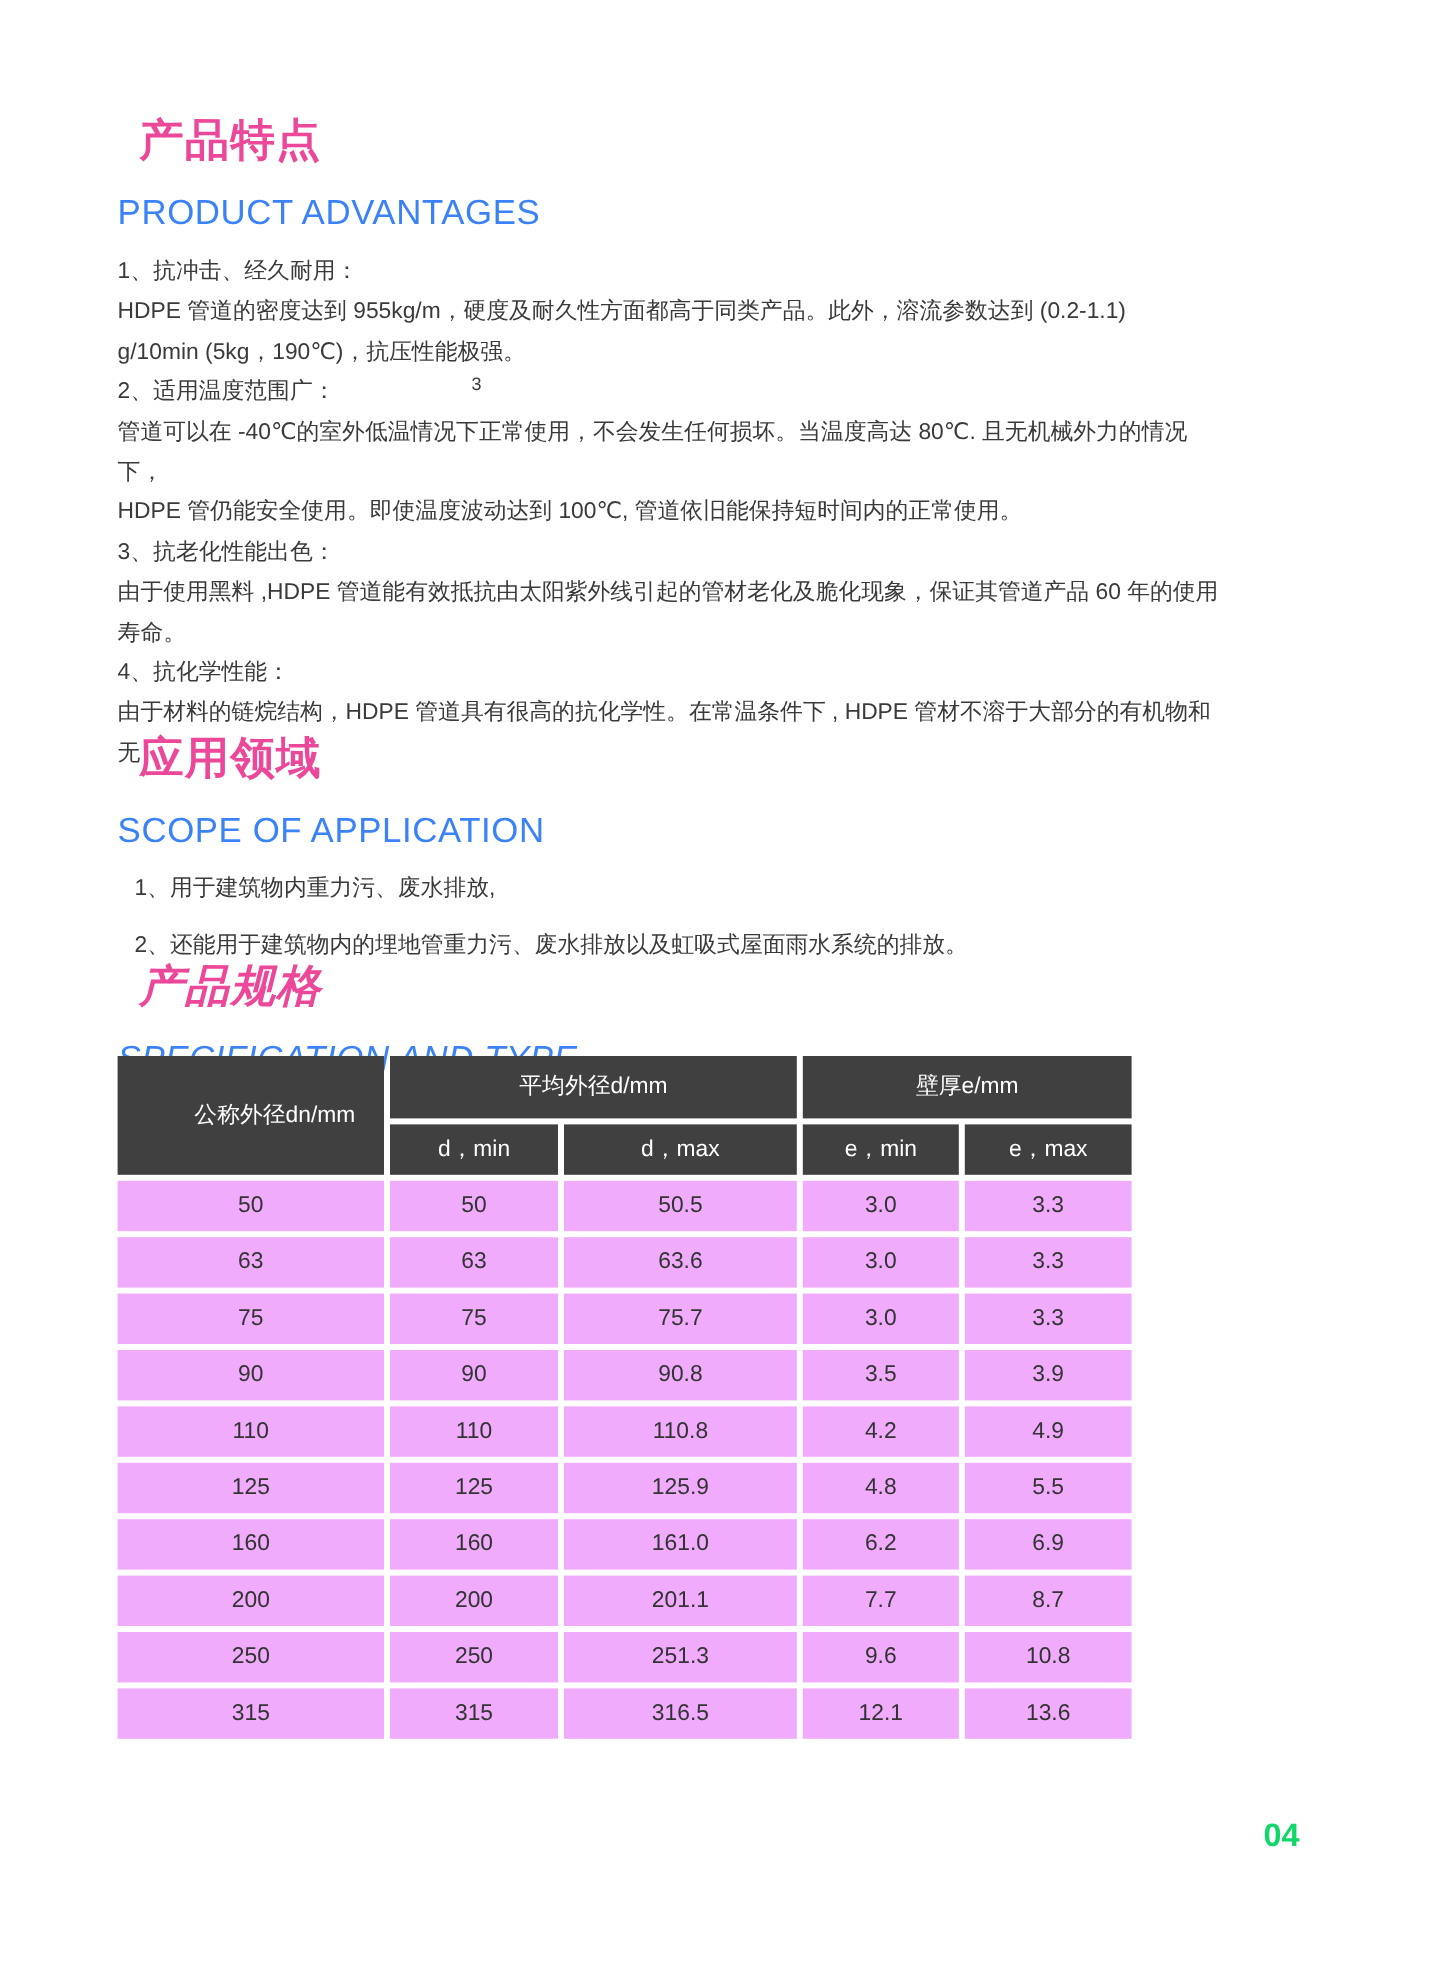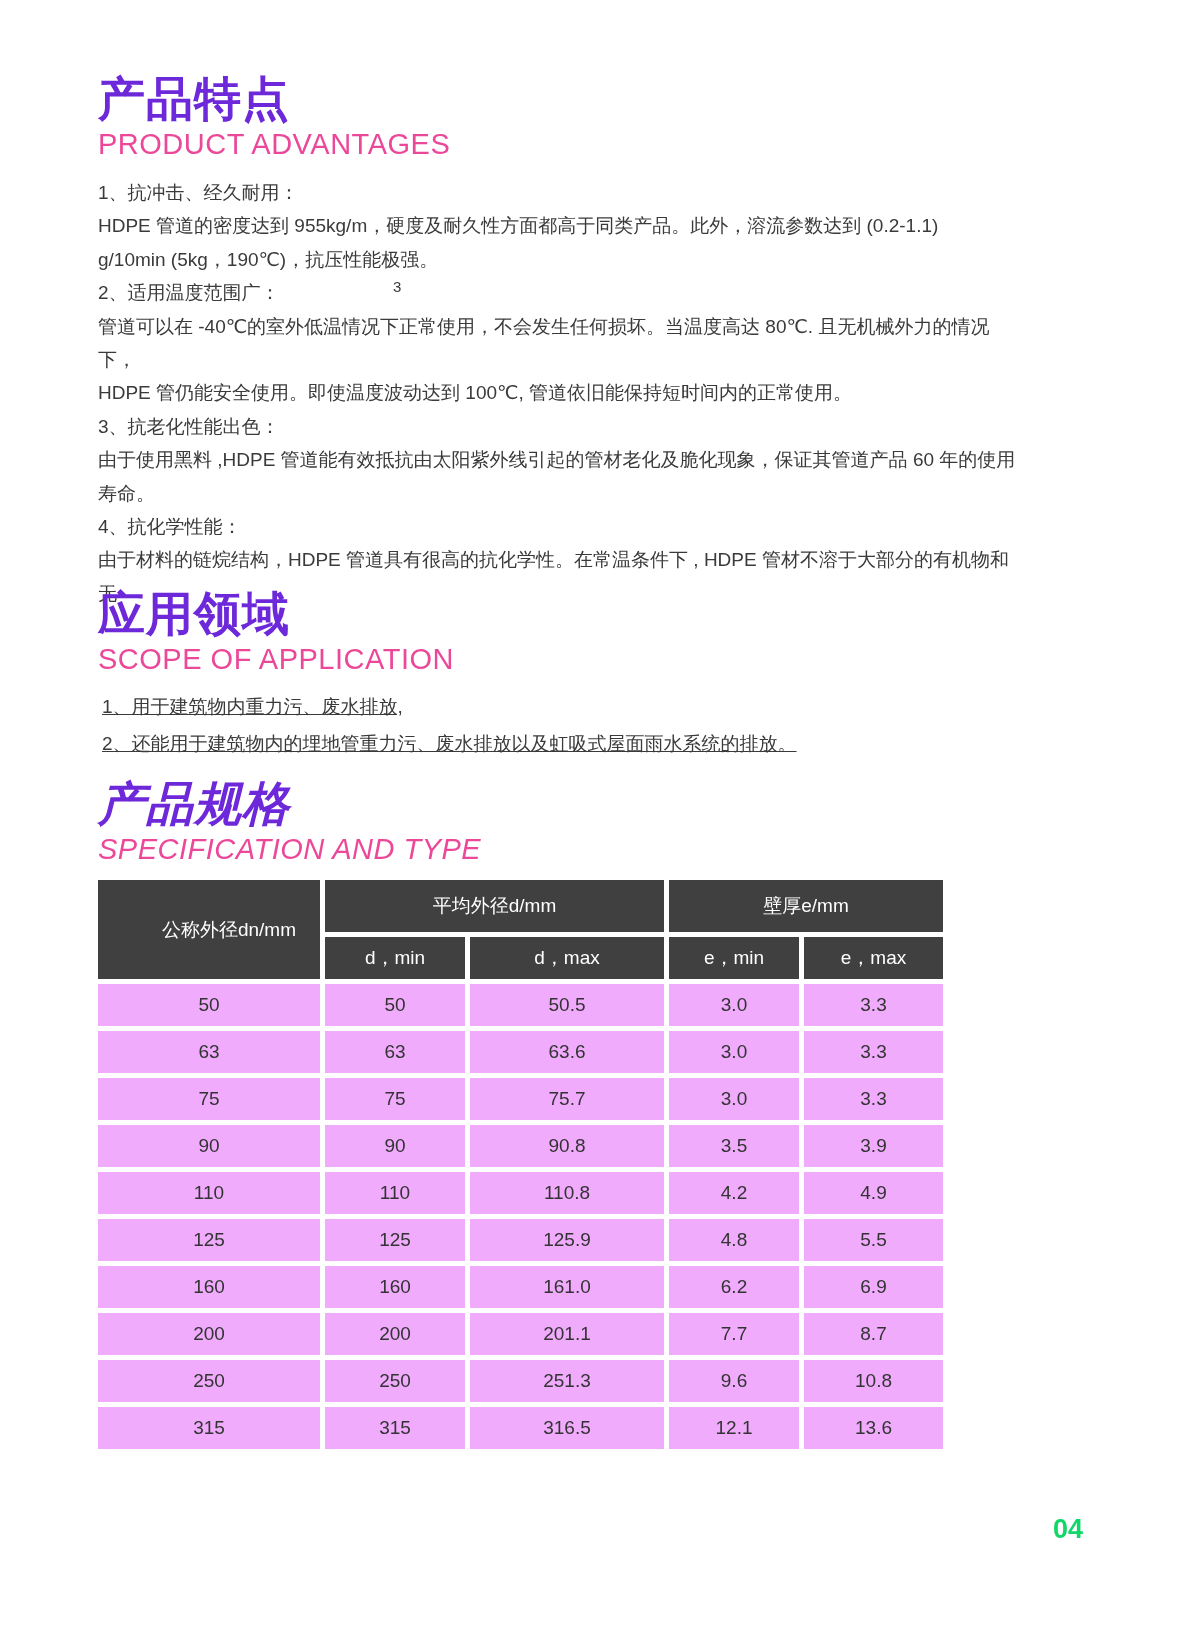--- a/index.html
+++ b/index.html
@@ -6,35 +6,35 @@
   body{
     width:1200px;height:1639px;
     background:#ffffff;
     font-family:"Liberation Sans","DejaVu Sans",sans-serif;
     position:relative;
     overflow:hidden;
   }
   .page{position:absolute;inset:0;}
   .section{position:absolute;left:98px;width:925px;}
   .title-zh{
-    font-size:47px;font-weight:700;color:#6d28d9;
-    line-height:52px;letter-spacing:1px;margin:0;
+    font-size:37px;font-weight:700;color:#ec4899;
+    line-height:52px;letter-spacing:1px;margin:18px;
   }
   .title-en{
-    font-size:29px;font-weight:400;color:#ec4899;
+    font-size:29px;font-weight:400;color:#3b82f6;
     line-height:34px;letter-spacing:0.5px;margin:2px 0 0 0;
   }
   .para{position:relative;margin-top:15px;color:#3a3a3a;font-size:19px;}
   .para p{margin:0;line-height:33.4px;}
   .stray-sup{
     position:absolute;left:295px;top:103px;
     font-size:15px;color:#3a3a3a;line-height:15px;
   }
   .scope-list{margin-top:14px;color:#3a3a3a;font-size:19px;}
-  .scope-list p{margin:4px;line-height:33.4px;text-decoration:underline;}
+  .scope-list p{margin:14px;line-height:33.4px;}
 
   
   .spec-table{
     position:absolute;left:98px;top:880px;
     display:grid;
     grid-template-columns:222px 140px 194px 130px 139px;
     grid-template-rows:52px 42px repeat(10,42px);
     gap:5px;
   }
   .th{

